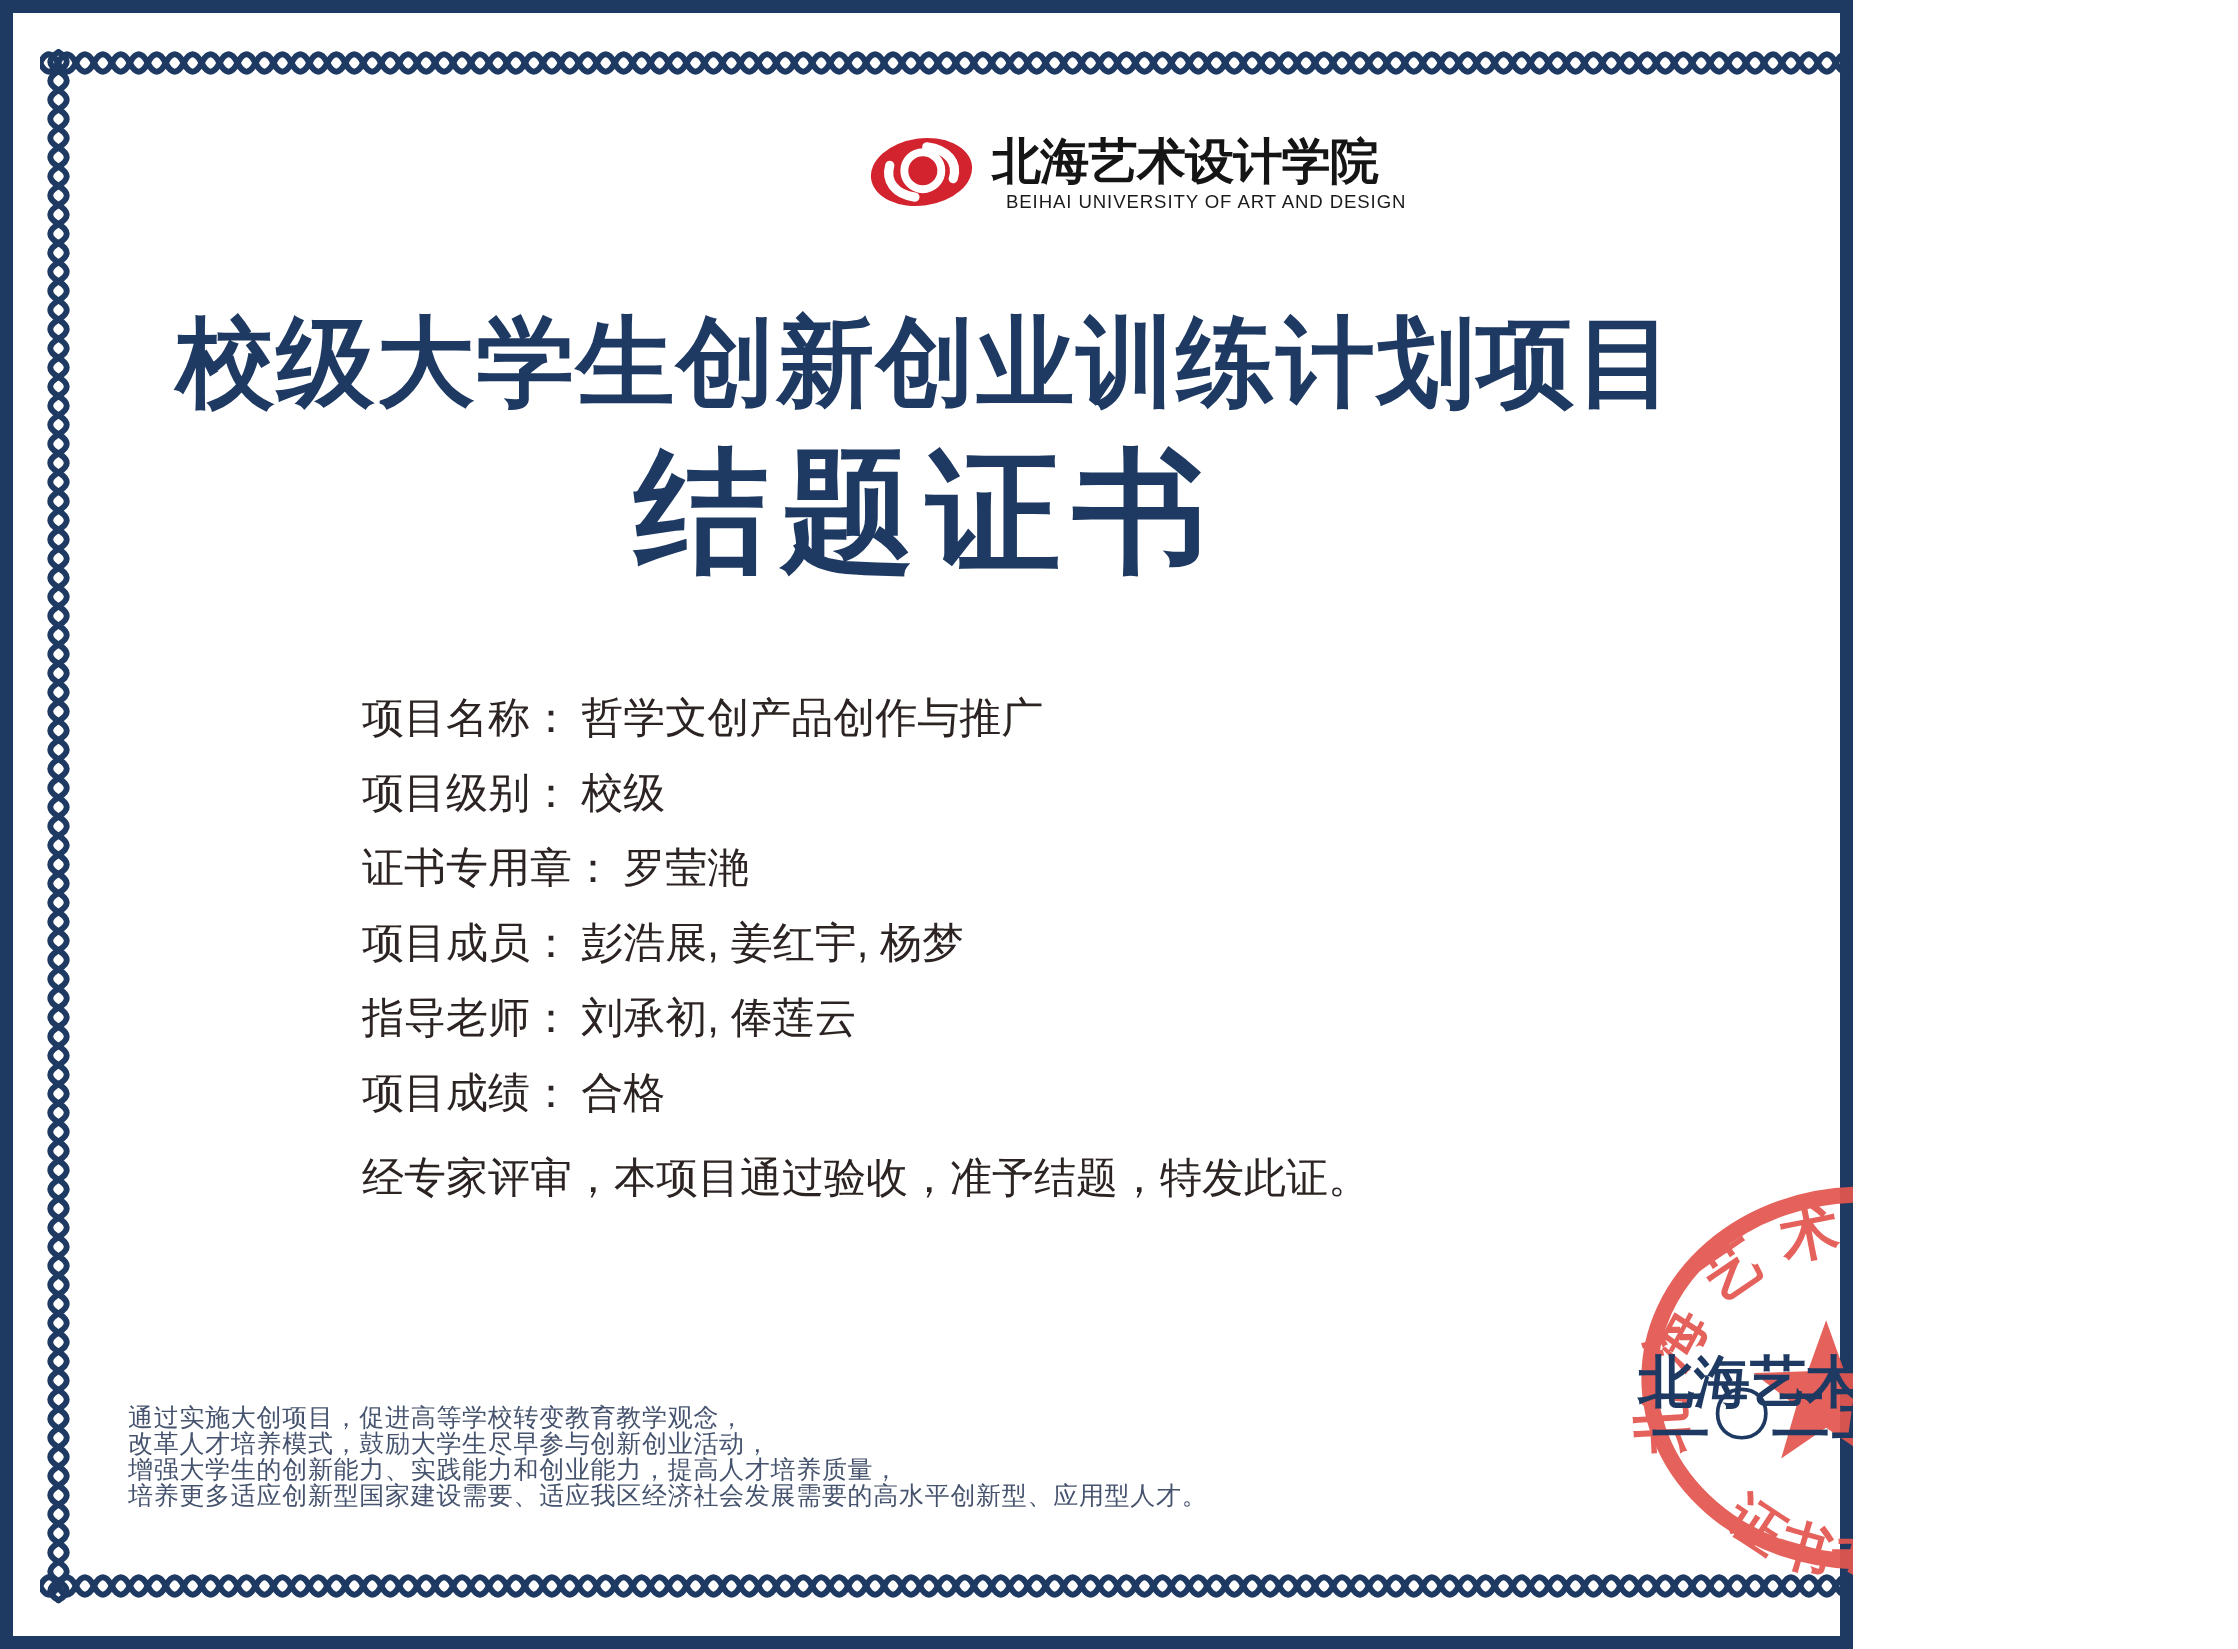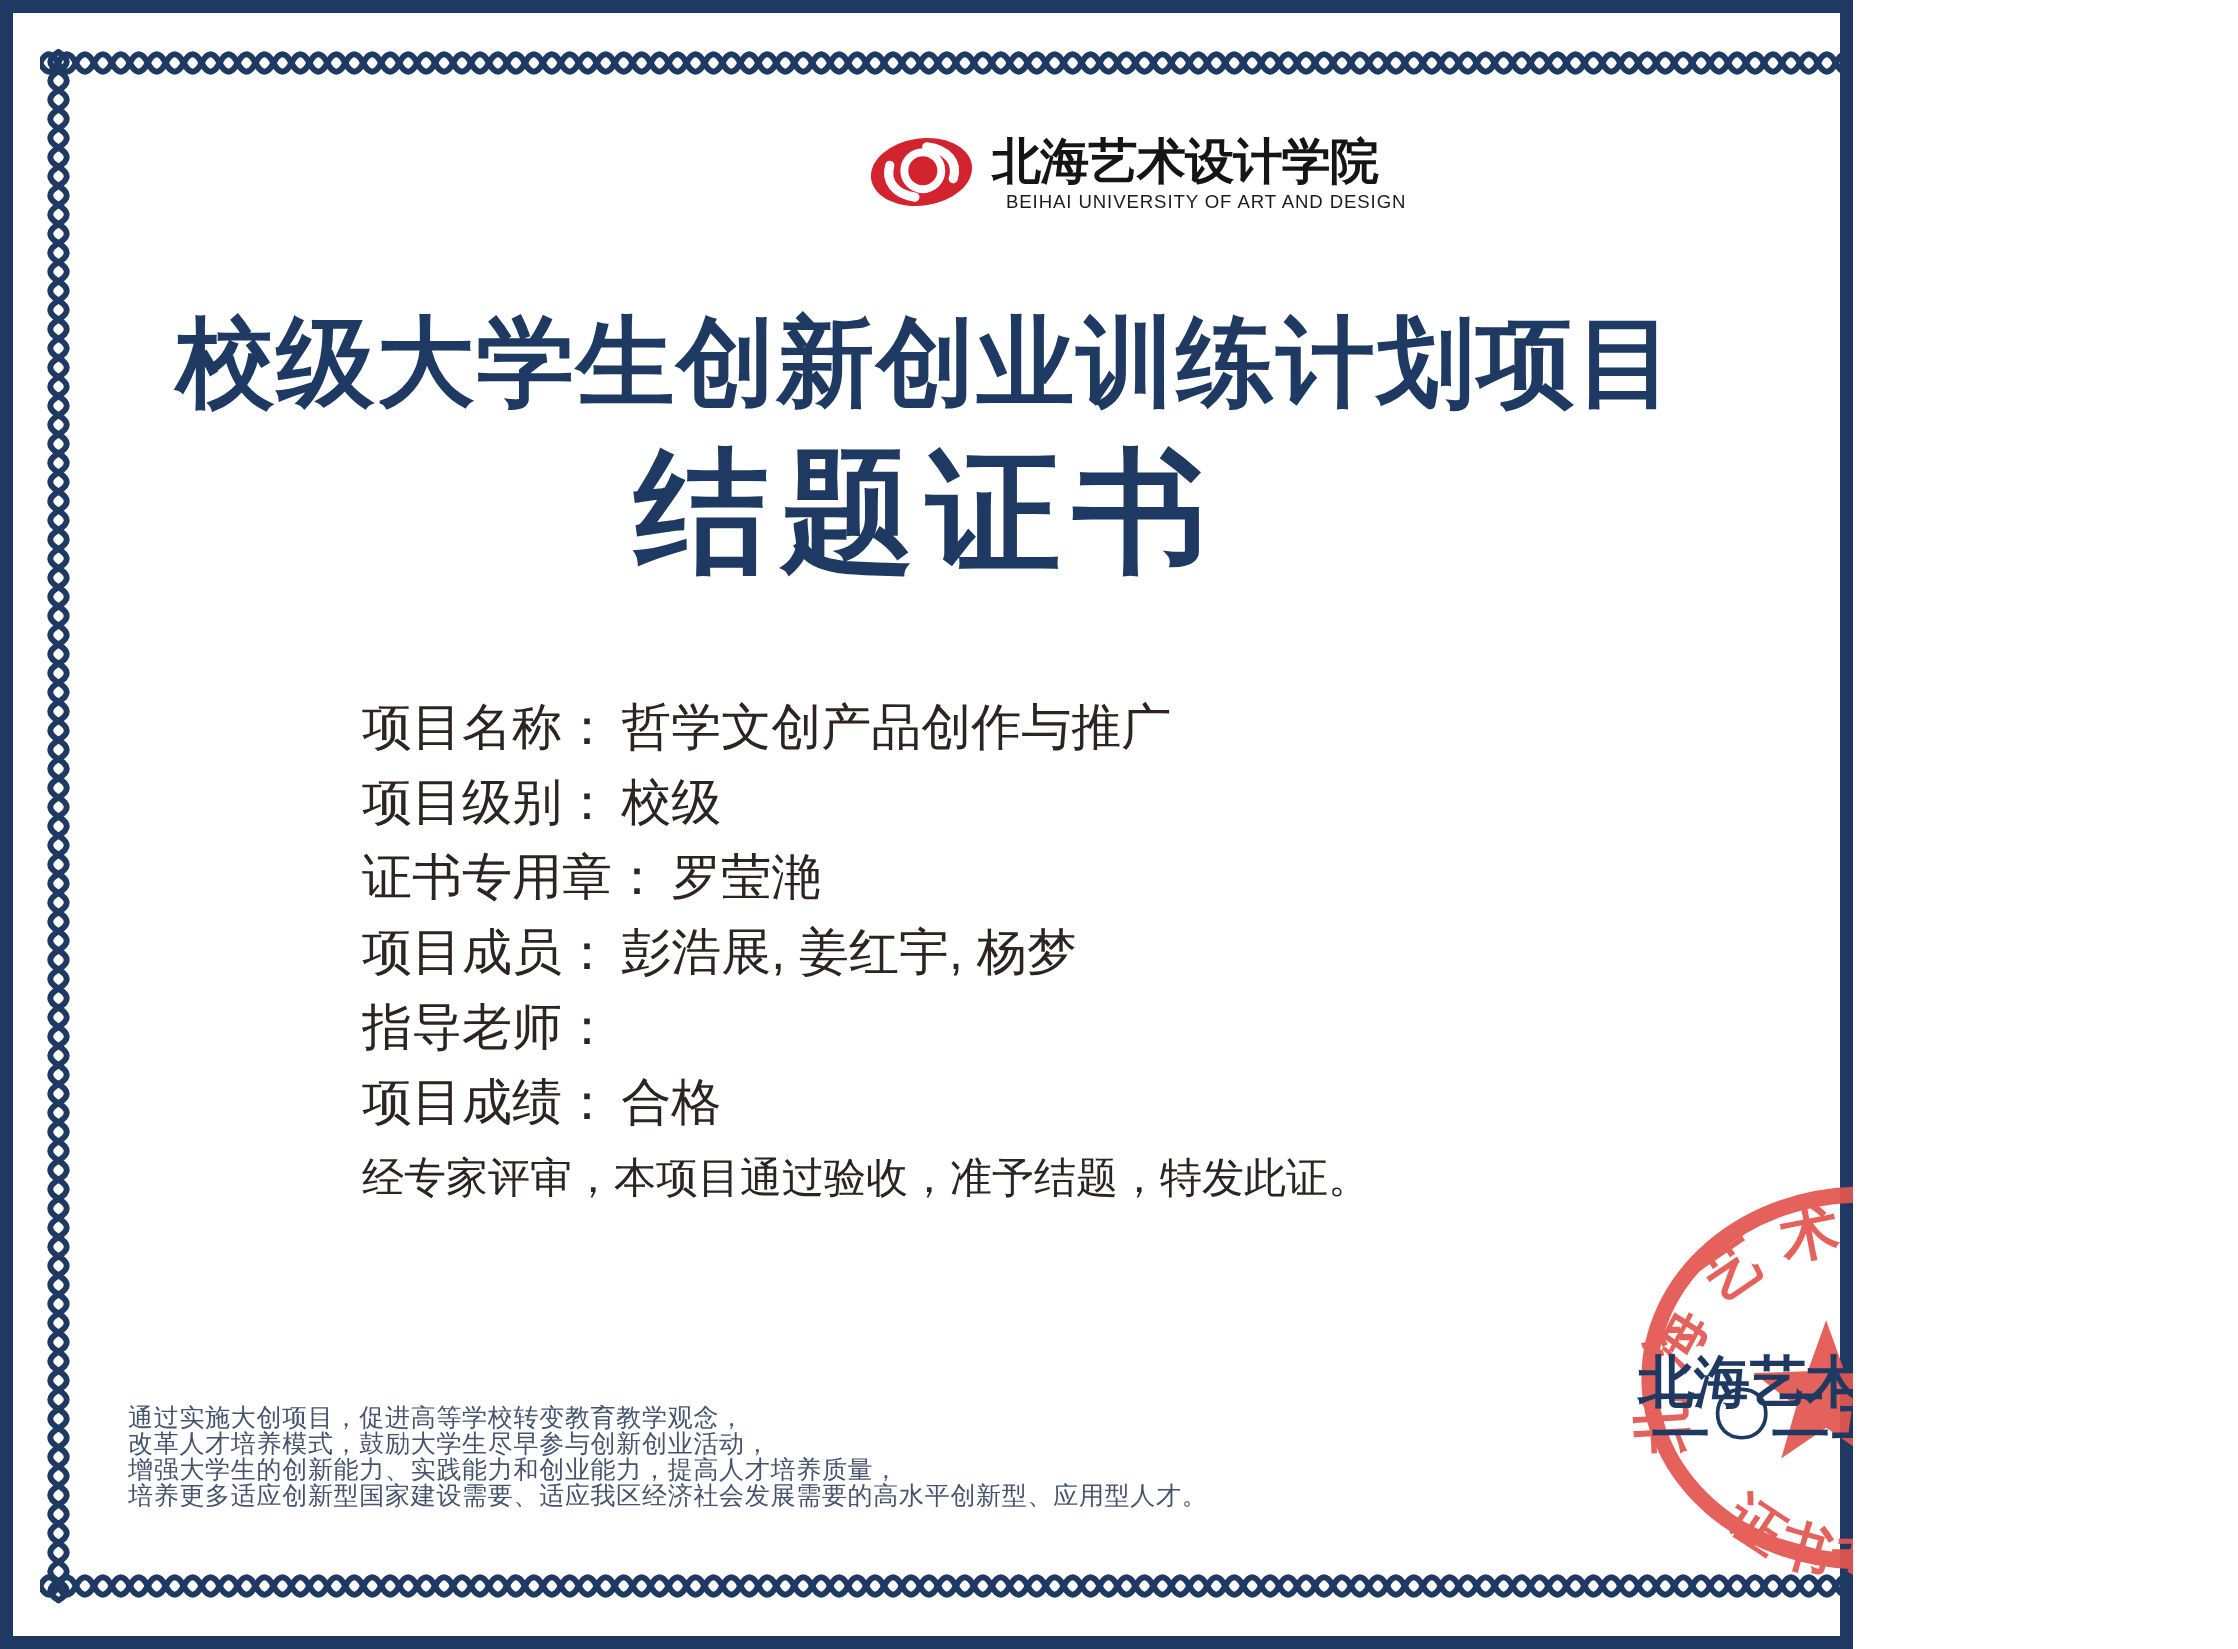--- a/index.html
+++ b/index.html
@@ -42,21 +42,21 @@
   }
 
   
   .center-line{left:0;width:100%;text-align:center;color:var(--navy);
     font-family:"Liberation Serif","DejaVu Serif",serif;font-weight:800;white-space:nowrap;}
   #title-line1{top:298px;font-size:98px;letter-spacing:2px;}
   #title-line2{top:423px;font-size:134px;letter-spacing:12px;}
 
   
   #fields{left:362px;top:690px;color:var(--ink);}
-  .field-row{height:75px;display:flex;align-items:center;font-size:50px;white-space:nowrap;}
+  .field-row{height:75px;display:flex;font-size:42px;white-space:nowrap;}
   .f-label{margin-right:9.3px;}
   #closing-row{height:75px;display:flex;align-items:center;font-size:42px;white-space:nowrap;color:var(--ink);}
 
   
   #footnote{left:128px;top:1405px;color:var(--footnote);
     font-family:"Liberation Serif","DejaVu Serif",serif;
     font-size:25px;line-height:26px;letter-spacing:0.7px;white-space:nowrap;}
 
   
   #seal-svg{left:1629px;top:1172px;z-index:1;}
@@ -120,20 +120,21 @@
       <div class="field-row">
         <span class="f-label">证书专用章：</span>
         <span class="f-value">罗莹滟</span>
       </div>
       <div class="field-row">
         <span class="f-label">项目成员：</span>
         <span class="f-value">彭浩展, 姜红宇, 杨梦</span>
       </div>
       <div class="field-row">
         <span class="f-label">指导老师：</span>
+        <span class="f-value">刘承初, 俸莲云</span>
       </div>
       <div class="field-row">
         <span class="f-label">项目成绩：</span>
         <span class="f-value">合格</span>
       </div>
       <div id="closing-row">经专家评审，本项目通过验收，准予结题，特发此证。</div>
   </div>
 
   <div class="abs" id="footnote">
       <div>通过实施大创项目，促进高等学校转变教育教学观念，</div>

